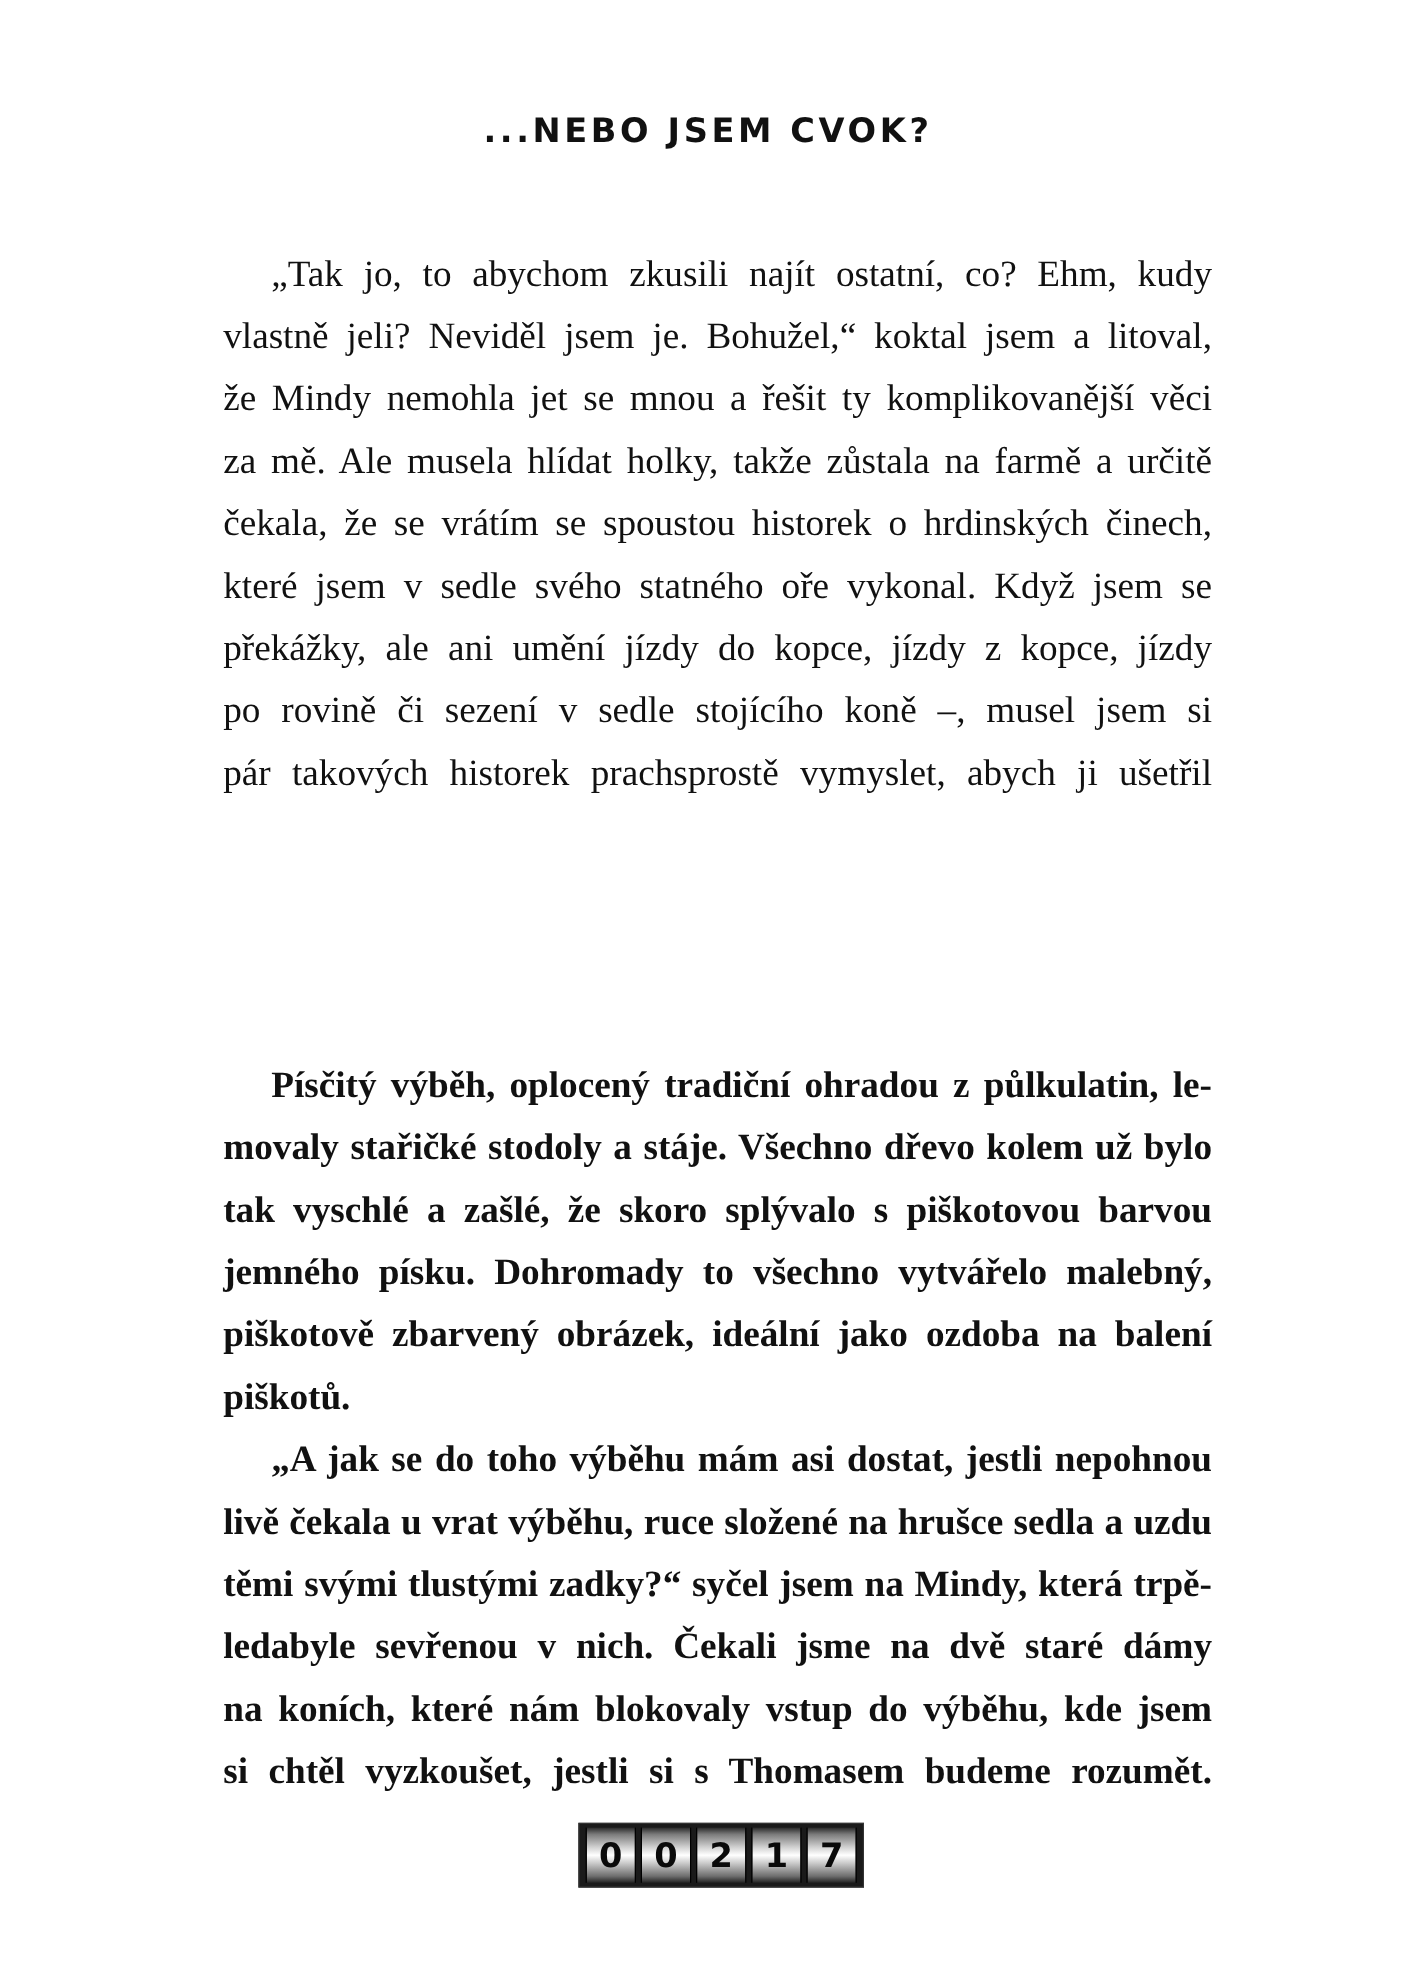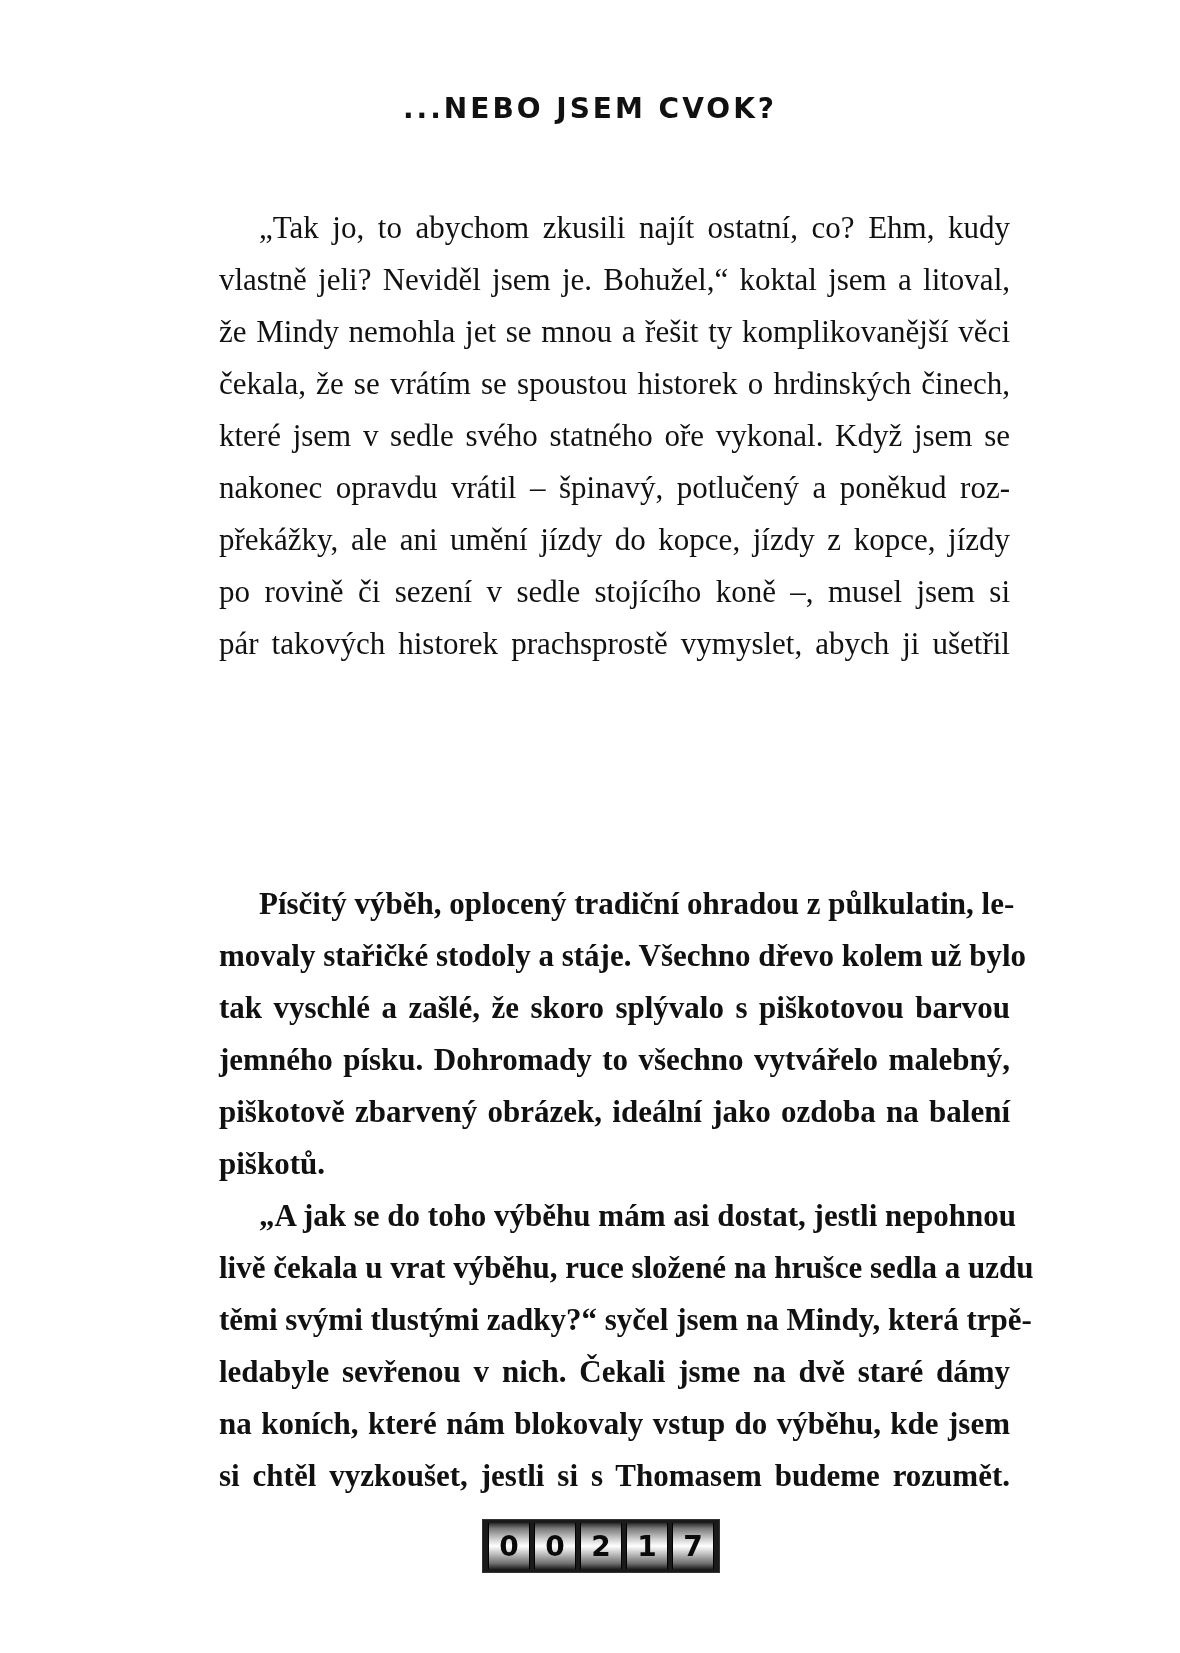--- a/index.html
+++ b/index.html
@@ -47,21 +47,20 @@
       margin: 0;
       text-align: justify;
       text-align-last: left;
     }
     .line {
       display: block;
       text-align: justify;
       text-align-last: justify;
       white-space: nowrap;
       height: 52px;
-      margin-left: 33px;
     }
     .line.last {
       text-align-last: left;
     }
     .line.indent {
       padding-left: 40px;
     }
     #block-1 { top: 202px; }
     #block-2 { top: 878px; font-weight: bold; }
 
@@ -96,23 +95,23 @@
 
 <div class="page">
 
   <div class="chapter-title">...NEBO JSEM CVOK?</div>
 
   <div class="text-block" id="block-1">
     <p>
       <span class="line indent">„Tak jo, to abychom zkusili najít ostatní, co? Ehm, kudy</span>
       <span class="line">vlastně jeli? Neviděl jsem je. Bohužel,“ koktal jsem a litoval,</span>
       <span class="line">že Mindy nemohla jet se mnou a řešit ty komplikovanější věci</span>
+      <span class="line">za mě. Ale musela hlídat holky, takže zůstala na farmě a určitě</span>
       <span class="line">čekala, že se vrátím se spoustou historek o hrdinských činech,</span>
       <span class="line">které jsem v sedle svého statného oře vykonal. Když jsem se</span>
-      <span class="line">nakonec opravdu vrátil – špinavý, potlučený a poněkud roz-</span>
       <span class="line">překážky, ale ani umění jízdy do kopce, jízdy z kopce, jízdy</span>
       <span class="line">po rovině či sezení v sedle stojícího koně –, musel jsem si</span>
       <span class="line">pár takových historek prachsprostě vymyslet, abych ji ušetřil</span>
     </p>
   </div>
 
   <div class="text-block" id="block-2">
     <p>
       <span class="line indent">Písčitý výběh, oplocený tradiční ohradou z půlkulatin, le-</span>
       <span class="line">movaly stařičké stodoly a stáje. Všechno dřevo kolem už bylo</span>

